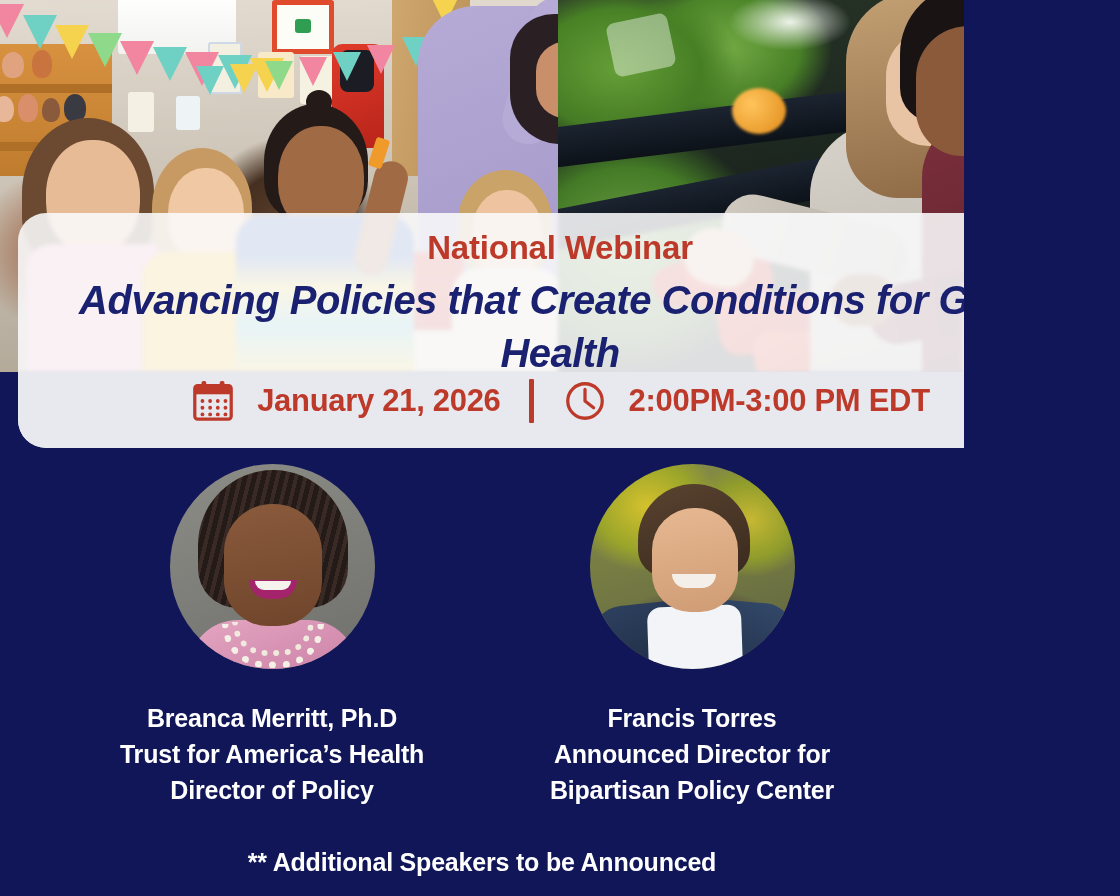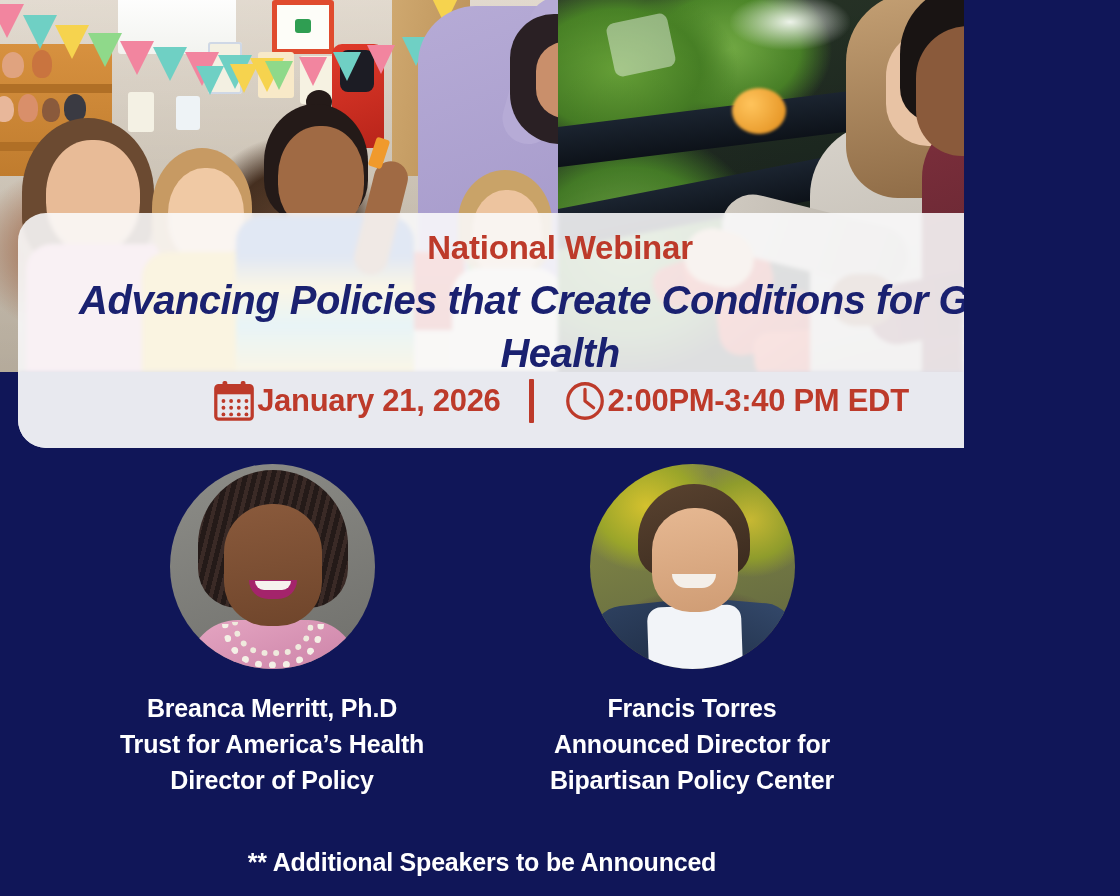--- a/index.html
+++ b/index.html
@@ -316,21 +316,21 @@
 
   .meta-row {
     position:absolute;
     left:0; right:0;
     top:165px;
     display:flex;
     align-items:center;
     justify-content:center;
     gap:20px;
   }
-  .meta-item { display:flex; align-items:center; gap:0; }
+  .meta-item { display:flex; align-items:center; gap:21px; }
   .meta-text {
     font-size:31px;
     font-weight:700;
     color:#bd3a2a;
     letter-spacing:-0.3px;
     white-space:nowrap;
   }
   .meta-sep {
     width:5px; height:44px;
     background:#bd3a2a;
@@ -418,21 +418,21 @@
   .av2 .jacket-l {
     position:absolute; left:4px; top:140px; width:92px; height:76px;
     background:linear-gradient(160deg,#2e4160,#1d2b42); border-radius:30px 10px 0 0; transform:rotate(-6deg);
   }
   .av2 .jacket-r {
     position:absolute; right:2px; top:138px; width:88px; height:78px;
     background:linear-gradient(200deg,#34496b,#1f2e46); border-radius:10px 30px 0 0; transform:rotate(5deg);
   }
 
   .speaker-info {
-    margin-top:22px;
+    margin-top:32px;
     color:#ffffff;
     font-size:25px;
     font-weight:700;
     line-height:1.43;
     letter-spacing:-0.2px;
   }
   .speaker-info .line { display:block; white-space:nowrap; }
 
   
   .footer-note {
@@ -618,21 +618,21 @@
         <span class="meta-text">January 21, 2026</span>
       </div>
 
       <div class="meta-sep"></div>
 
       <div class="meta-item">
         <svg class="meta-icon" viewBox="0 0 48 48">
           <circle cx="24" cy="24" r="18" fill="none" stroke="#bd3a2a" stroke-width="3.4"></circle>
           <path d="M24 12 V24 L33 31" fill="none" stroke="#bd3a2a" stroke-width="3.4" stroke-linecap="round" stroke-linejoin="round"></path>
         </svg>
-        <span class="meta-text">2:00PM-3:40 PM EDT</span>
+        <span class="meta-text">2:00PM-3:00 PM EDT</span>
       </div>
     </div>
   </div>
 
   <div class="speakers">
 
     <div class="speaker">
       <div class="avatar av1">
         <span class="top"></span>
         <span class="hair"></span>

